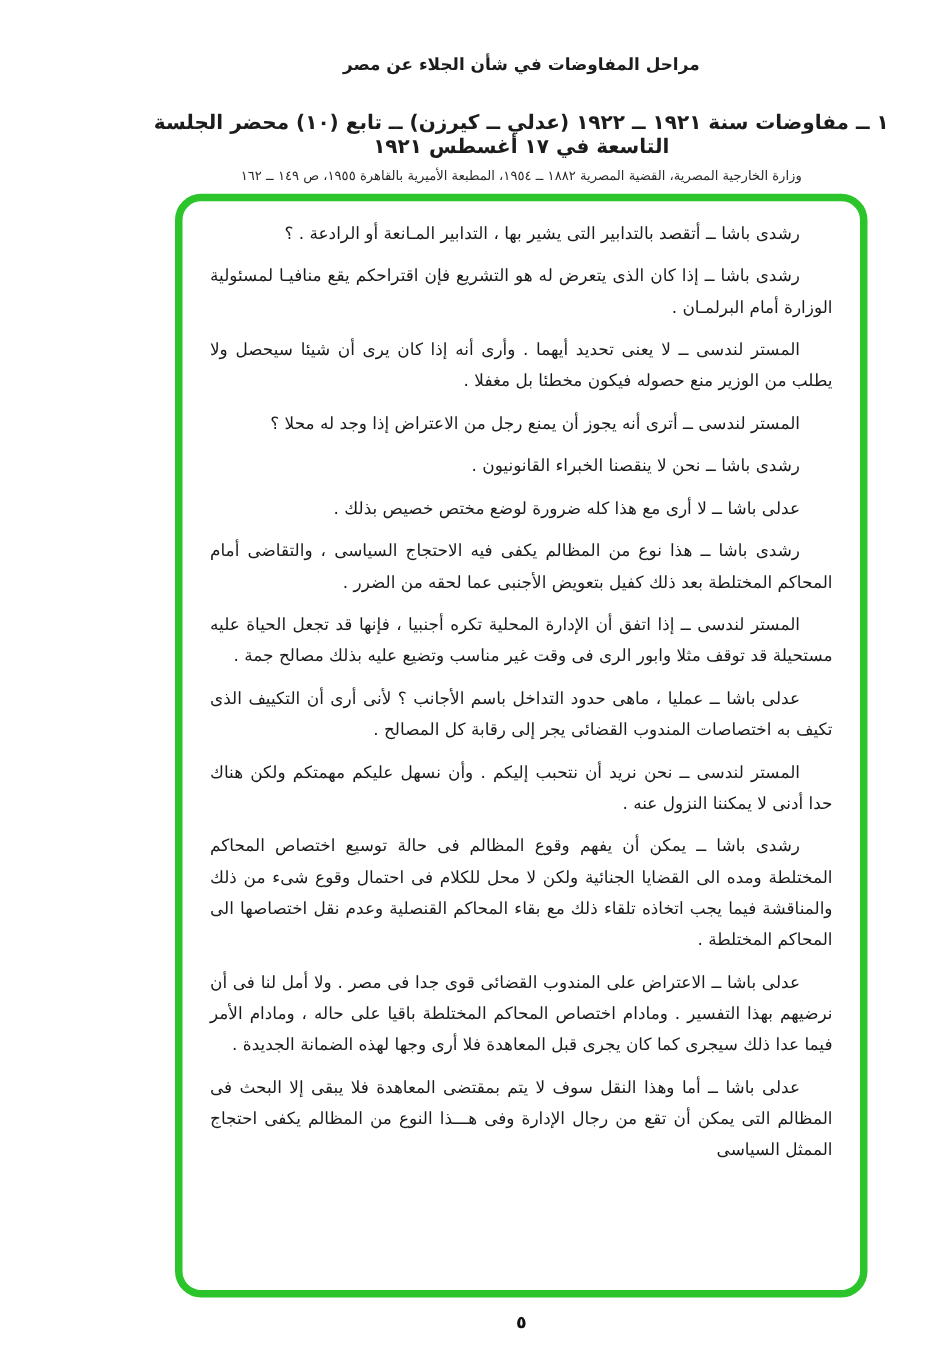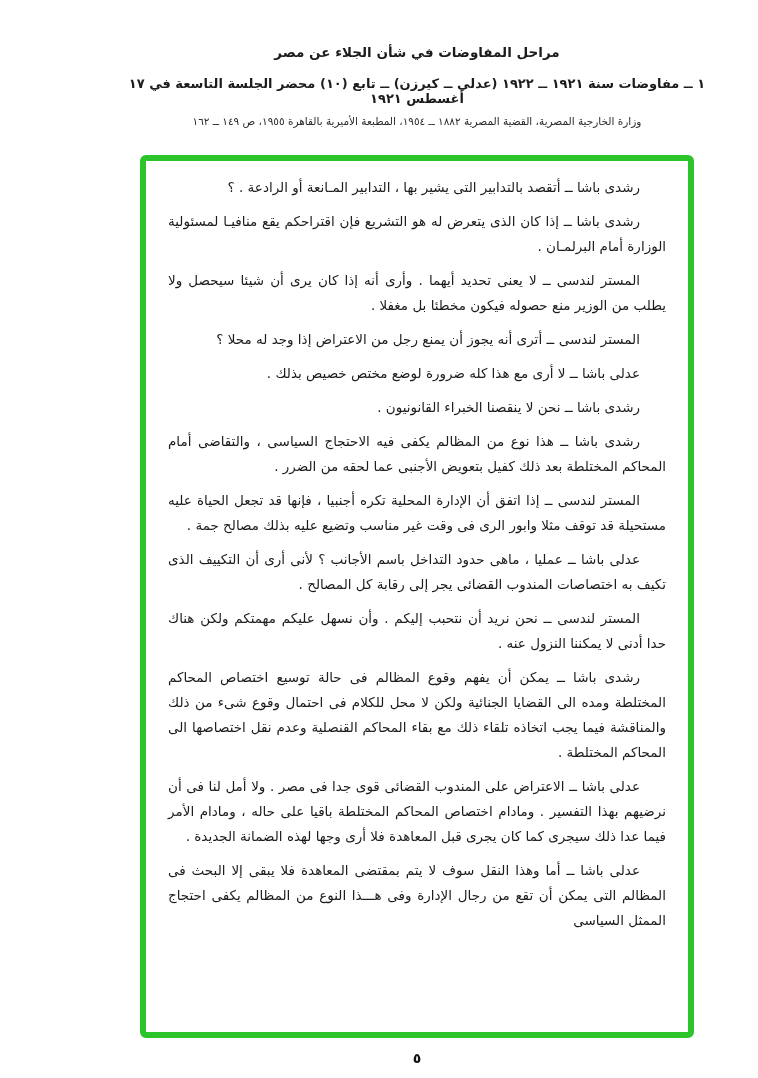--- a/index.html
+++ b/index.html
@@ -24,39 +24,39 @@
   .header {
     text-align: center;
     padding-top: 44px;
   }
   .doc-title {
     font-size: 13.5px;
     font-weight: bold;
     letter-spacing: 0.2px;
   }
   .doc-subtitle {
-    font-size: 13px;
+    font-size: 16px;
     font-weight: bold;
-    margin-top: 16px;
+    margin-top: 28px;
     padding: 0 30px;
   }
   .doc-source {
     font-size: 10.5px;
     margin-top: 9px;
     color: #2a2a2a;
     text-align: center;
   }
   .dialogue-box {
     position: absolute;
     top: 155px;
     right: 64px;
     left: 64px;
     bottom: 40px;
     border: 6px solid #2bc52b;
-    border-radius: 6px;
+    border-radius: 21px;
     padding: 14px 22px 10px 22px;
     box-sizing: border-box;
     overflow: hidden;
     background: #ffffff;
   }
   .para {
     font-size: 13.5px;
     line-height: 25px;
     text-align: justify;
     margin: 0 0 9px 0;
@@ -86,22 +86,22 @@
     <div class="doc-title">مراحل المفاوضات في شأن الجلاء عن مصر</div>
     <div class="doc-subtitle">١ ــ مفاوضات سنة ١٩٢١ ــ ١٩٢٢ (عدلي ــ كيرزن) ــ تابع (١٠) محضر الجلسة التاسعة في ١٧ أغسطس ١٩٢١</div>
     <div class="doc-source">وزارة الخارجية المصرية، القضية المصرية ١٨٨٢ ــ ١٩٥٤، المطبعة الأميرية بالقاهرة ١٩٥٥، ص ١٤٩ ــ ١٦٢</div>
   </div>
 
   <div class="dialogue-box" id="dialogue-box" style="border-color: rgb(43, 197, 43);">
       <p class="para"><span class="speaker">رشدى باشا</span> ــ أتقصد بالتدابير التى يشير بها ، التدابير المـانعة أو الرادعة . ؟</p>
       <p class="para"><span class="speaker">رشدى باشا</span> ــ إذا كان الذى يتعرض له هو التشريع فإن اقتراحكم يقع منافيـا لمسئولية الوزارة أمام البرلمـان .</p>
       <p class="para"><span class="speaker">المستر لندسى</span> ــ لا يعنى تحديد أيهما . وأرى أنه إذا كان يرى أن شيئا سيحصل ولا يطلب من الوزير منع حصوله فيكون مخطئا بل مغفلا .</p>
       <p class="para"><span class="speaker">المستر لندسى</span> ــ أترى أنه يجوز أن يمنع رجل من الاعتراض إذا وجد له محلا ؟</p>
+      <p class="para"><span class="speaker">رشدى باشا</span> ــ نحن لا ينقصنا الخبراء القانونيون .</p>
       <p class="para"><span class="speaker">عدلى باشا</span> ــ لا أرى مع هذا كله ضرورة لوضع مختص خصيص بذلك .</p>
-      <p class="para"><span class="speaker">رشدى باشا</span> ــ نحن لا ينقصنا الخبراء القانونيون .</p>
       <p class="para"><span class="speaker">رشدى باشا</span> ــ هذا نوع من المظالم يكفى فيه الاحتجاج السياسى ، والتقاضى أمام المحاكم المختلطة بعد ذلك كفيل بتعويض الأجنبى عما لحقه من الضرر .</p>
       <p class="para"><span class="speaker">المستر لندسى</span> ــ إذا اتفق أن الإدارة المحلية تكره أجنبيا ، فإنها قد تجعل الحياة عليه مستحيلة قد توقف مثلا وابور الرى فى وقت غير مناسب وتضيع عليه بذلك مصالح جمة .</p>
       <p class="para"><span class="speaker">عدلى باشا</span> ــ عمليا ، ماهى حدود التداخل باسم الأجانب ؟ لأنى أرى أن التكييف الذى تكيف به اختصاصات المندوب القضائى يجر إلى رقابة كل المصالح .</p>
       <p class="para"><span class="speaker">المستر لندسى</span> ــ نحن نريد أن نتحبب إليكم . وأن نسهل عليكم مهمتكم ولكن هناك حدا أدنى لا يمكننا النزول عنه .</p>
       <p class="para"><span class="speaker">رشدى باشا</span> ــ يمكن أن يفهم وقوع المظالم فى حالة توسيع اختصاص المحاكم المختلطة ومده الى القضايا الجنائية ولكن لا محل للكلام فى احتمال وقوع شىء من ذلك والمناقشة فيما يجب اتخاذه تلقاء ذلك مع بقاء المحاكم القنصلية وعدم نقل اختصاصها الى المحاكم المختلطة .</p>
       <p class="para"><span class="speaker">عدلى باشا</span> ــ الاعتراض على المندوب القضائى قوى جدا فى مصر . ولا أمل لنا فى أن نرضيهم بهذا التفسير . ومادام اختصاص المحاكم المختلطة باقيا على حاله ، ومادام الأمر فيما عدا ذلك سيجرى كما كان يجرى قبل المعاهدة فلا أرى وجها لهذه الضمانة الجديدة .</p>
       <p class="para"><span class="speaker">عدلى باشا</span> ــ أما وهذا النقل سوف لا يتم بمقتضى المعاهدة فلا يبقى إلا البحث فى المظالم التى يمكن أن تقع من رجال الإدارة وفى هـــذا النوع من المظالم يكفى احتجاج الممثل السياسى</p>
     </div>
 
   <div class="page-number">٥</div>

